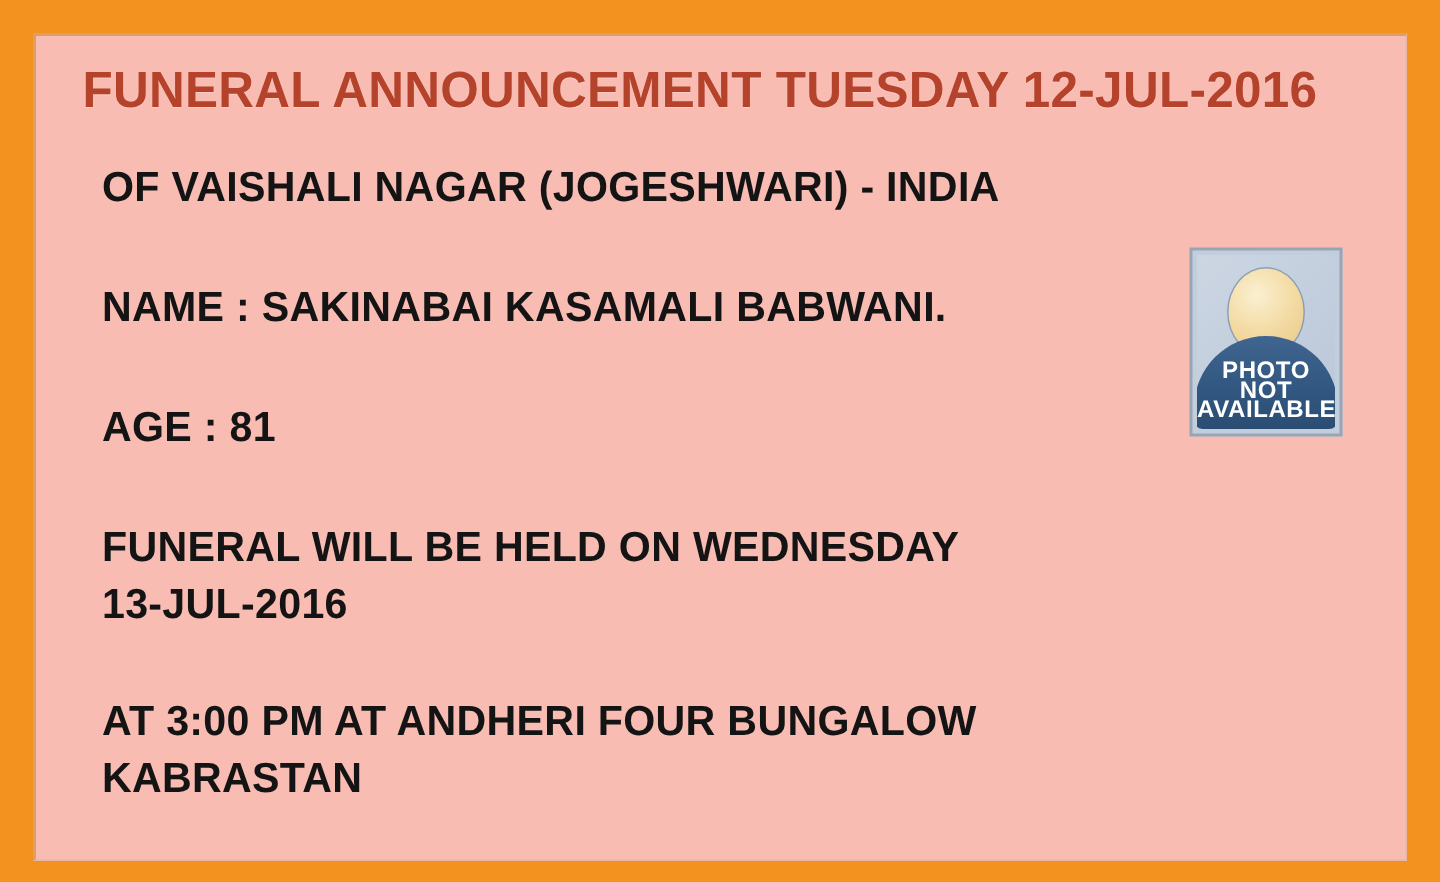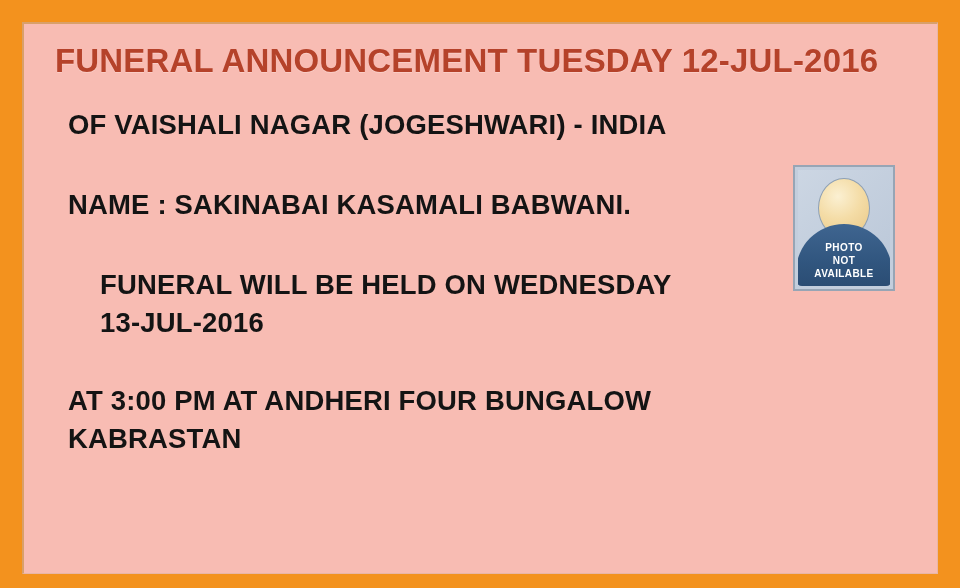--- a/index.html
+++ b/index.html
@@ -68,21 +68,20 @@
     white-space: nowrap;
     transform: scaleX(0.98);
     transform-origin: left center;
   }
 
   .para {
     margin-bottom: 42px;
   }
   .para.tight {
     margin-bottom: 40px;
-    margin-left: 32px;
   }
   .para:last-child {
     margin-bottom: 12px;
   }
 
   
   .photo-box {
     position: absolute;
     left: 769px;
     top: 141px;
@@ -123,21 +122,21 @@
   }
   .avatar-caption {
     position: absolute;
     left: 0;
     right: 0;
     bottom: 6px;
     text-align: center;
     color: #ffffff;
     font-family: "Liberation Sans Narrow", "Liberation Sans", sans-serif;
     font-weight: bold;
-    font-size: 10px;
+    font-size: 16px;
     line-height: 13px;
     letter-spacing: 0.4px;
   }
 </style>
 </head>
 <body>
 
 <div class="poster">
   <div class="card">
 
@@ -146,20 +145,23 @@
     <div class="body-block">
 
       <div class="para">
         <div class="line">OF VAISHALI NAGAR (JOGESHWARI) - INDIA</div>
       </div>
 
       <div class="para">
         <div class="line">NAME : SAKINABAI KASAMALI BABWANI.</div>
       </div>
 
+      <div class="para">
+        <div class="line">AGE : 81</div>
+      </div>
 
       <div class="para tight">
         <div class="line">FUNERAL WILL BE HELD ON WEDNESDAY</div>
         <div class="line">13-JUL-2016</div>
       </div>
 
       <div class="para">
         <div class="line">AT 3:00 PM AT ANDHERI FOUR BUNGALOW</div>
         <div class="line">KABRASTAN</div>
       </div>

